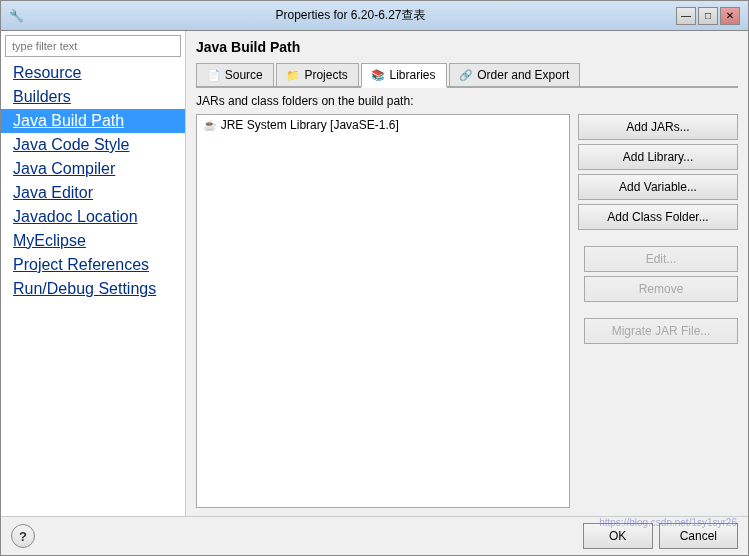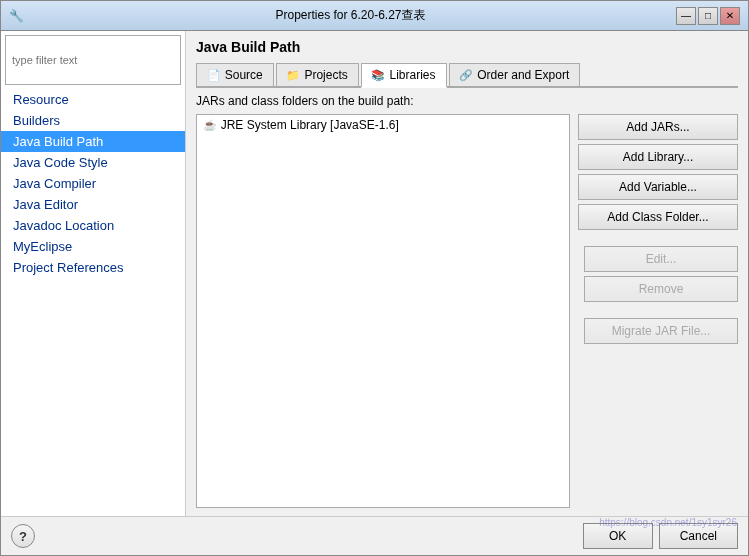--- a/index.html
+++ b/index.html
@@ -80,39 +80,40 @@
       width: 185px;
       background: #fff;
       border-right: 1px solid #ccc;
       display: flex;
       flex-direction: column;
       flex-shrink: 0;
     }
 
     .filter-input {
       margin: 4px;
-      padding: 18px 6px;
+      padding: 4px 6px;
       border: 1px solid #aaa;
       font-size: 11px;
       color: #999;
       width: calc(100% - 8px);
       background: #fff;
     }
 
     .nav-list {
       flex: 1;
       overflow-y: auto;
     }
 
     .nav-item {
       padding: 3px 12px;
       cursor: pointer;
       color: #003087;
-      font-size: 13px;
+      font-size: 16px;
       white-space: nowrap;
+      text-decoration: underline;
     }
     .nav-item.active {
       background: #3399ff;
       color: #fff;
     }
 
     .main-panel {
       flex: 1;
       display: flex;
       flex-direction: column;
@@ -301,20 +302,21 @@
 
       <div class="nav-item">Resource</div>
           <div class="nav-item">Builders</div>
           <div class="nav-item active">Java Build Path</div>
           <div class="nav-item">Java Code Style</div>
           <div class="nav-item">Java Compiler</div>
           <div class="nav-item">Java Editor</div>
           <div class="nav-item">Javadoc Location</div>
           <div class="nav-item">MyEclipse</div>
           <div class="nav-item">Project References</div>
+          <div class="nav-item">Run/Debug Settings</div>
         </div>
     </div>
 
     <div class="main-panel">
       <div class="panel-title">Java Build Path</div>
 
       <div class="tabs">
 
       <div class="tab">
             <span class="tab-icon">📄</span>

